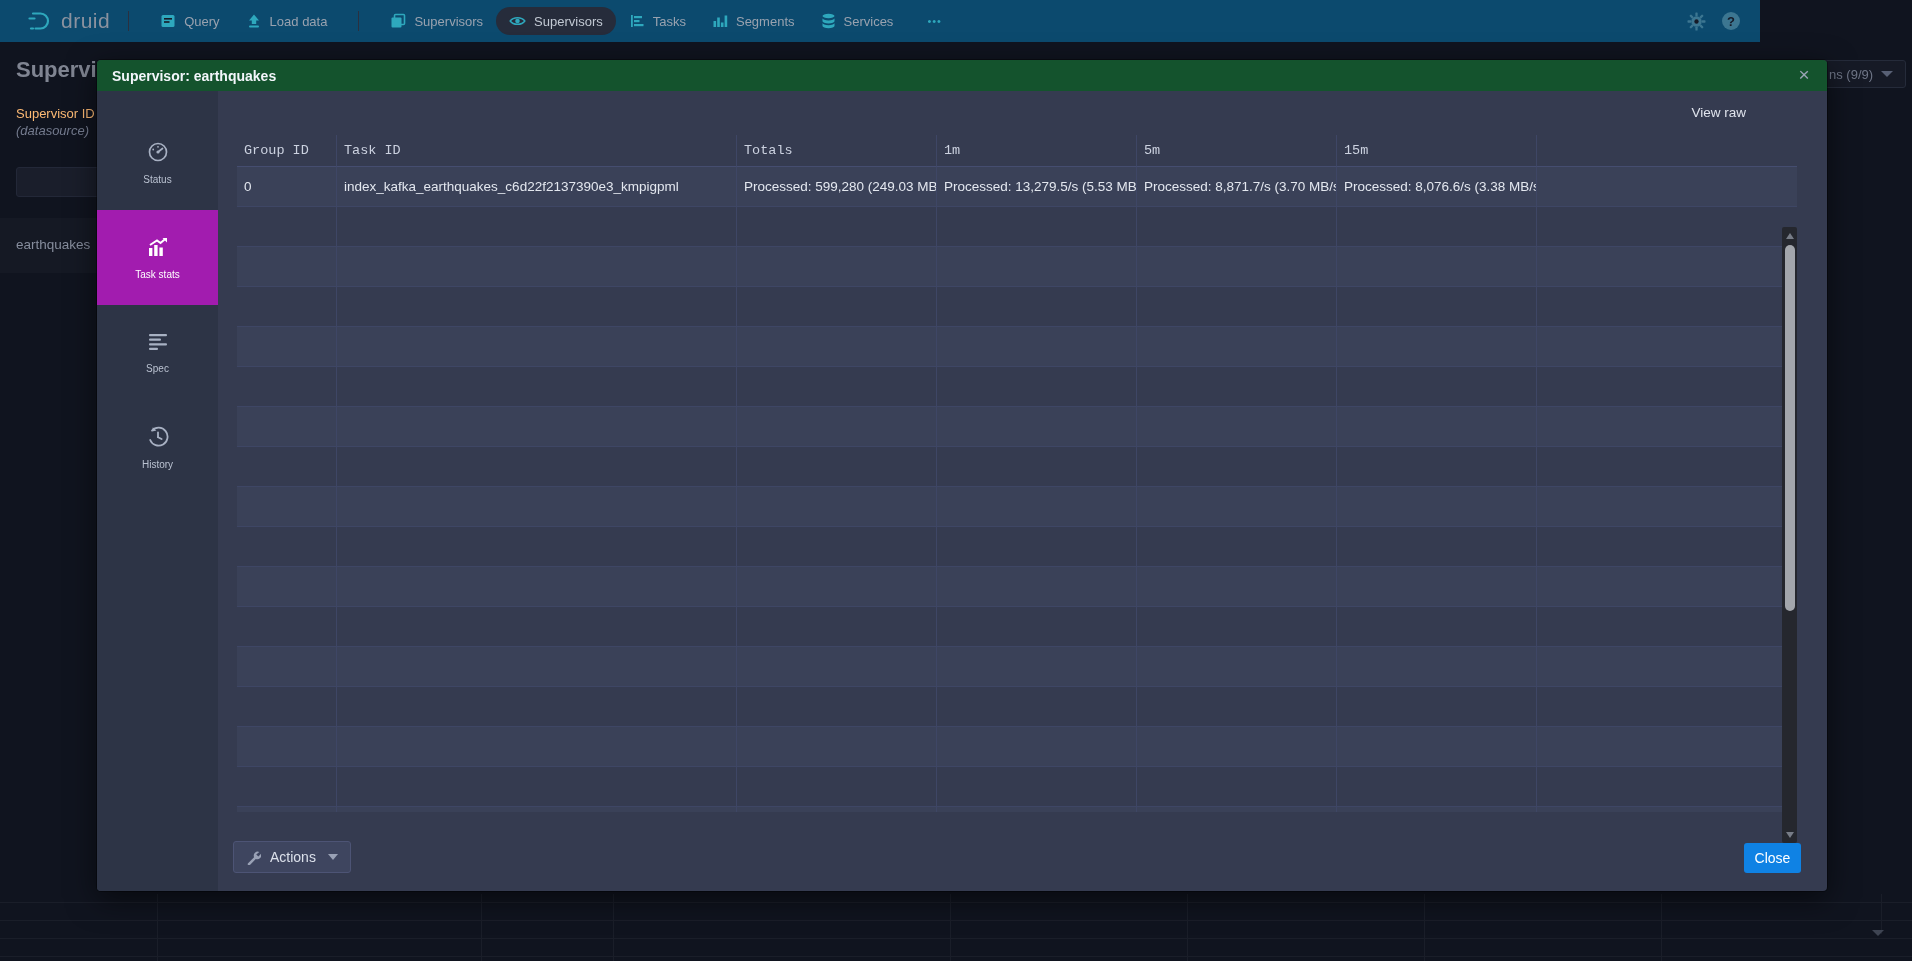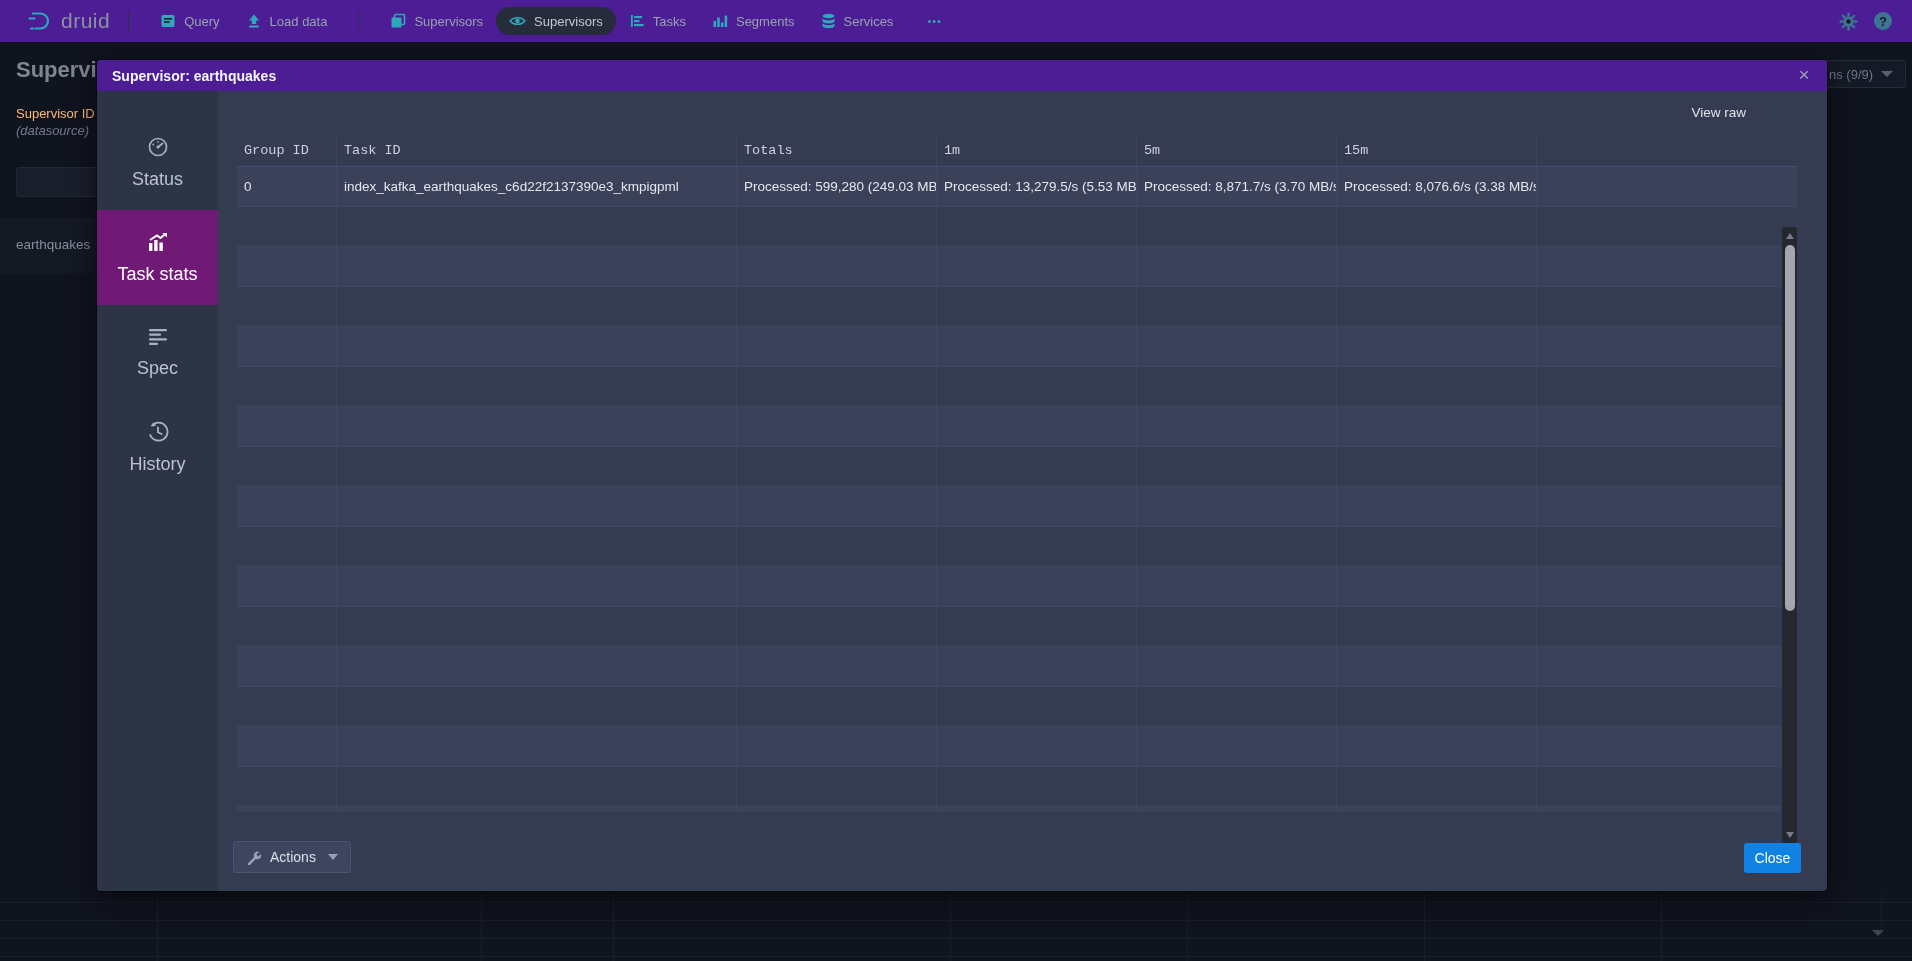--- a/index.html
+++ b/index.html
@@ -1,20 +1,20 @@
 <!DOCTYPE html>
 <html><head>
 <meta charset="utf-8">
 <style>
   * { margin:0; padding:0; box-sizing:border-box; }
   html,body { width:1912px; height:961px; background:#10141f; font-family:"Liberation Sans", sans-serif; overflow:hidden; }
   #app { position:relative; width:1912px; height:961px; overflow:hidden; }
 
   
-  .topnav { position:absolute; left:0; top:0; width:1912px; height:42px; background:#4c1d95; display:flex; align-items:center; z-index:5; }
+  .topnav { position:absolute; left:0; top:0; width:1760px; height:42px; background:#0c4a6e; display:flex; align-items:center; z-index:5; }
   .brand { display:flex; align-items:center; gap:9px; margin-left:26px; }
   .brand-text { font-size:21px; color:#8b929f; letter-spacing:.5px; }
   .nav-divider { width:1px; height:20px; background:#2a3040; margin:0 18px; }
   .nav-item { display:flex; align-items:center; gap:8px; color:#99a2af; font-size:13px; padding:6px 13px; border-radius:16px; cursor:pointer; white-space:nowrap; }
   .nav-item .nicon { color:#2ea8bd; display:flex; align-items:center; }
   .nav-item.active { background:#262c3b; color:#c2c9d3; }
   .nav-right { margin-left:auto; display:flex; align-items:center; gap:16px; margin-right:20px; }
   .util-icon { color:#3c7691; display:flex; align-items:center; cursor:pointer; }
   .help-circle { width:18px; height:18px; border-radius:50%; background:#3c7691; color:#161a27; font-size:13px; font-weight:bold; display:flex; align-items:center; justify-content:center; }
 
@@ -28,28 +28,28 @@
   .bg-rowtext { position:absolute; left:16px; top:195px; font-size:13.5px; color:#868d9d; white-space:nowrap; }
   .bg-colsel { position:absolute; left:1786px; top:18px; width:120px; height:28px; border:1px solid #252b3a; border-radius:3px; background:#161a26; display:flex; align-items:center; }
   .bg-colsel-text { margin-left:42px; font-size:13px; color:#6f7687; white-space:nowrap; }
   .caret-down { width:0; height:0; border-left:6px solid transparent; border-right:6px solid transparent; border-top:6px solid #586075; margin-left:8px; }
   .bg-grid-h { position:absolute; left:0; width:1912px; height:1px; background:#1a1e29; }
   .bg-grid-v { position:absolute; width:1px; background:#1a1e29; }
   .bg-caret { position:absolute; left:1872px; top:888px; width:0; height:0; border-left:6px solid transparent; border-right:6px solid transparent; border-top:6px solid #3e4452; }
 
   
   .dialog { position:absolute; left:97px; top:60px; width:1730px; height:831px; background:#353b50; border-radius:4px; box-shadow:0 0 0 1px rgba(0,0,0,.35), 0 8px 30px rgba(0,0,0,.55); z-index:10; }
-  .dlg-header { position:absolute; left:0; top:0; right:0; height:31px; background:#4c1d95; border-radius:4px 4px 0 0; display:flex; align-items:center; }
+  .dlg-header { position:absolute; left:0; top:0; right:0; height:31px; background:#14532d; border-radius:4px 4px 0 0; display:flex; align-items:center; }
   .dlg-title { margin-left:15px; font-size:14px; font-weight:bold; color:#f3f6fb; }
   .dlg-close { position:absolute; right:10px; top:2px; width:26px; height:26px; color:#9aa3b5; font-size:19px; display:flex; align-items:center; justify-content:center; cursor:pointer; }
 
   .dlg-sidebar { position:absolute; left:0; top:31px; bottom:0; width:121px; background:#2d3446; border-radius:0 0 0 4px; padding-top:24px; }
   .side-tab { width:121px; height:95px; display:flex; flex-direction:column; align-items:center; justify-content:center; gap:7px; cursor:pointer; color:#a8b1c3; }
-  .side-tab .tab-label { font-size:18px; color:#bac2d1; }
-  .side-tab.active { background:#701a75; color:#ffffff; }
+  .side-tab .tab-label { font-size:10px; color:#bac2d1; }
+  .side-tab.active { background:#a21caf; color:#ffffff; }
   .side-tab.active .tab-label { color:#ffffff; }
 
   .dlg-content { position:absolute; left:121px; top:31px; right:0; bottom:0; }
   .view-raw { position:absolute; top:14px; right:81px; font-size:13.5px; color:#dfe3ec; cursor:pointer; }
 
   
   .stats-table { position:absolute; left:19px; top:44px; right:30px; bottom:79px; overflow:hidden; }
   .t-grid { display:grid; grid-template-columns:100px 400px 200px 200px 200px 200px 1fr; }
   .t-head { height:32px;font-family:Liberation Mono, monospace; }
   .t-head .t-cell { color:#ccd2e0; border-bottom:1px solid #454d70; }

